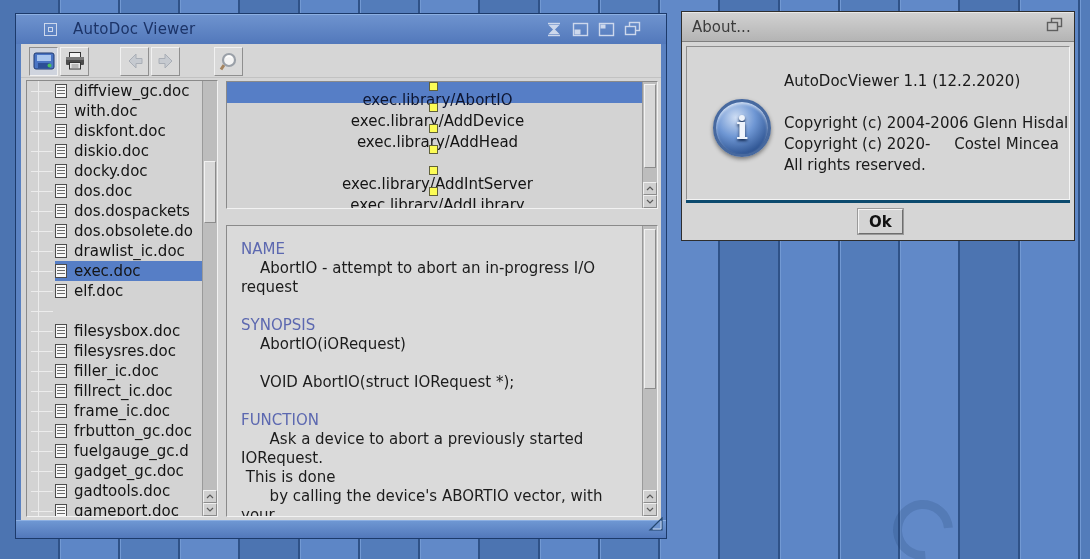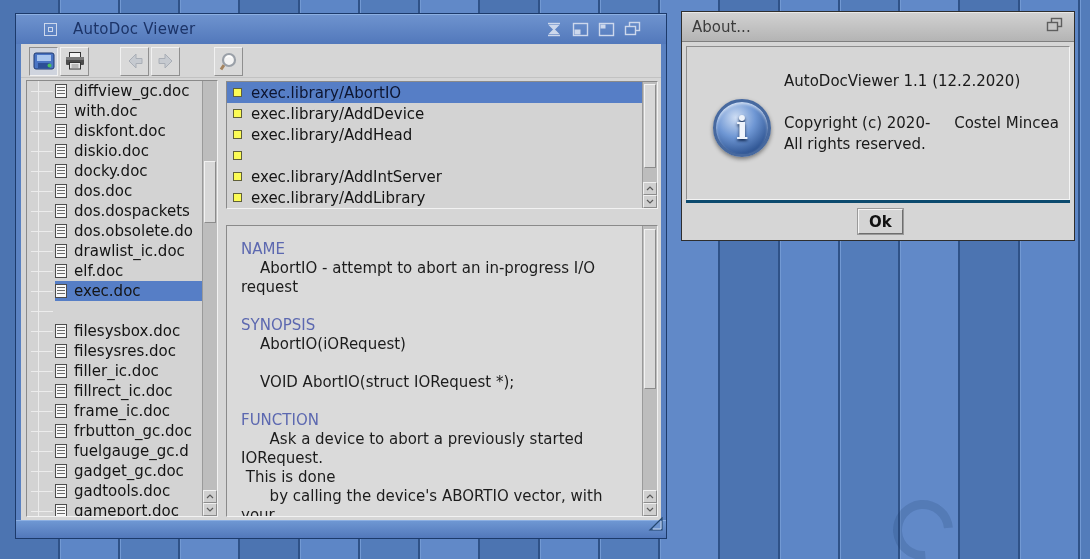--- a/index.html
+++ b/index.html
@@ -92,21 +92,21 @@
   .trow .hl { display:flex; align-items:center; height:20px; padding-right:8px; flex:1; overflow:hidden; }
   .trow.sel .hl { background: var(--selection,#567ec6); }
   .docicon { flex:0 0 12px; width:12px; height:14px; margin-right:7px;
     background:#f7f7f7; border:1px solid #4c4c4c;
     background-image: repeating-linear-gradient(#6a6a6a 0 1px, transparent 1px 3px);
     background-size:8px 9px; background-position:1px 2px; background-repeat:no-repeat; }
 
   
   .list-rows { position:absolute; left:0; top:0; right:15px; bottom:0; overflow:hidden; }
   .lrow { height:21px; display:flex; align-items:center; white-space:nowrap; cursor:pointer;
-          font-size:15px; color:#141414; padding-left:6px; }
+          font-size:15px; color:#141414; padding-left:6px;flex-direction:column; }
   .lrow.sel { background: var(--selection,#567ec6); color:#0d1530; }
   .bullet { flex:0 0 9px; width:9px; height:9px; background: var(--bullet,#fcfc55);
             border:1px solid #60603a; margin-right:9px; }
 
   
   .doc-lines { position:absolute; left:0; top:0; right:15px; bottom:0; overflow:hidden;
                padding:14px 4px 0 14px; font-size:15px; line-height:19px; color:#1c1c1c; }
   .dl { white-space:pre-wrap; min-height:19px; }
   .dl.h { color: var(--heading,#5c68b0); }
 
@@ -291,32 +291,32 @@
                   <span class="lbl">dos.obsolete.do</span>
                 </span>
               </div>
               <div class="trow">
                 <span class="branch"></span>
                 <span class="hl">
                   <span class="docicon"></span>
                   <span class="lbl">drawlist_ic.doc</span>
                 </span>
               </div>
+              <div class="trow sel">
+                <span class="branch"></span>
+                <span class="hl">
+                  <span class="docicon"></span>
+                  <span class="lbl">exec.doc</span>
+                </span>
+              </div>
               <div class="trow">
                 <span class="branch"></span>
                 <span class="hl">
                   <span class="docicon"></span>
                   <span class="lbl">elf.doc</span>
-                </span>
-              </div>
-              <div class="trow sel">
-                <span class="branch"></span>
-                <span class="hl">
-                  <span class="docicon"></span>
-                  <span class="lbl">exec.doc</span>
                 </span>
               </div>
               <div class="trow">
                 <span class="branch"></span>
               </div>
               <div class="trow">
                 <span class="branch"></span>
                 <span class="hl">
                   <span class="docicon"></span>
                   <span class="lbl">filesysbox.doc</span>
@@ -500,20 +500,21 @@
           <rect x="1.5" y="5.5" width="10" height="8" fill="#c6c6c6" stroke="#5e5e5e" stroke-width="1.4"></rect>
         </svg>
       </div>
     </div>
     <div class="about-body">
       <div class="about-icon">
         <span class="i-glyph">i</span>
       </div>
       <div class="about-text">
         <div class="line app-line">AutoDocViewer 1.1 (12.2.2020)</div>
+        <div class="line">Copyright (c) 2004-2006 Glenn Hisdal</div>
         <div class="line">Copyright (c) 2020-     Costel Mincea</div>
         <div class="line">All rights reserved.</div>
       </div>
     </div>
     <div class="btn-row">
       <button class="ok-button">Ok</button>
     </div>
   </div>
 </div>
 

